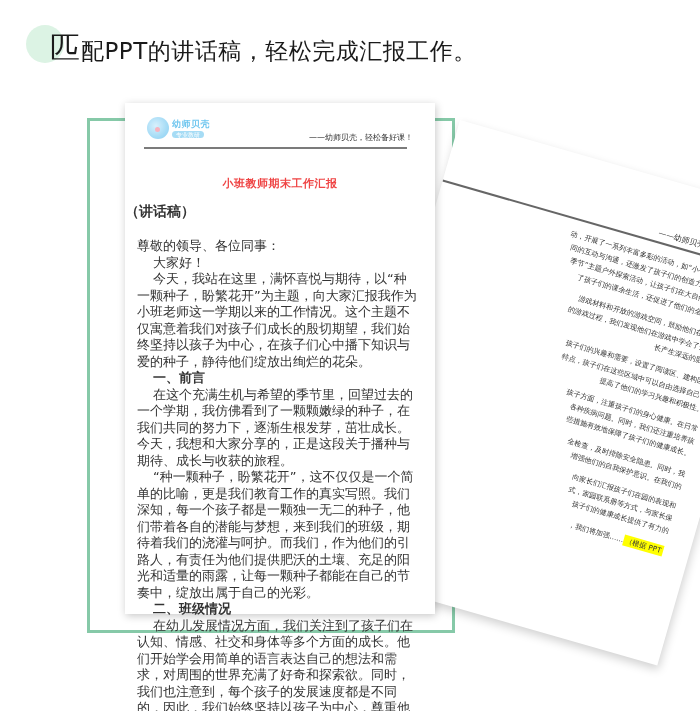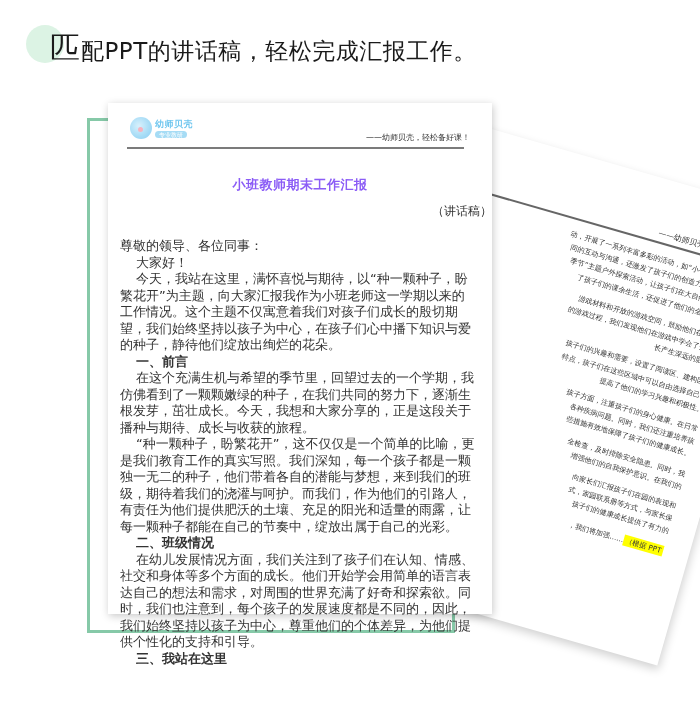--- a/index.html
+++ b/index.html
@@ -99,23 +99,23 @@
     white-space: nowrap;
   }
   .hl {
     background: #ffff00;
     color: #333;
     padding: 1px 2px;
   }
   
   .front-page {
     position: absolute;
-    left: 108px;
+    left: 125px;
     top: 103px;
-    width: 384px;
+    width: 310px;
     height: 511px;
     background: #ffffff;
     box-shadow: 1px 2px 8px rgba(0,0,0,0.22);
   }
   .logo {
     position: absolute;
     left: 22px;
     top: 12px;
     width: 80px;
     height: 26px;
@@ -177,33 +177,33 @@
     top: 44px;
     height: 2px;
     background: #7b7b7b;
   }
   .doc-title {
     position: absolute;
     left: 0;
     right: 0;
     top: 73px;
     text-align: center;
-    font-size: 13px;
-    font-weight: bold;
-    color: #8b5cf6;
+    font-size: 11px;
+    font-weight: bold;
+    color: #ef4444;
     letter-spacing: 0.5px;
   }
   .doc-subtitle {
     position: absolute;
     left: 0;
     right: 0;
     top: 100px;
-    text-align: right;
-    font-size: 12px;
-    font-weight: normal;
+    text-align: left;
+    font-size: 14px;
+    font-weight: bold;
     color: #333;
   }
   .doc-body {
     position: absolute;
     left: 12px;
     right: 16px;
     top: 135px;
     font-size: 13px;
     line-height: 16.5px;
     color: #333;

